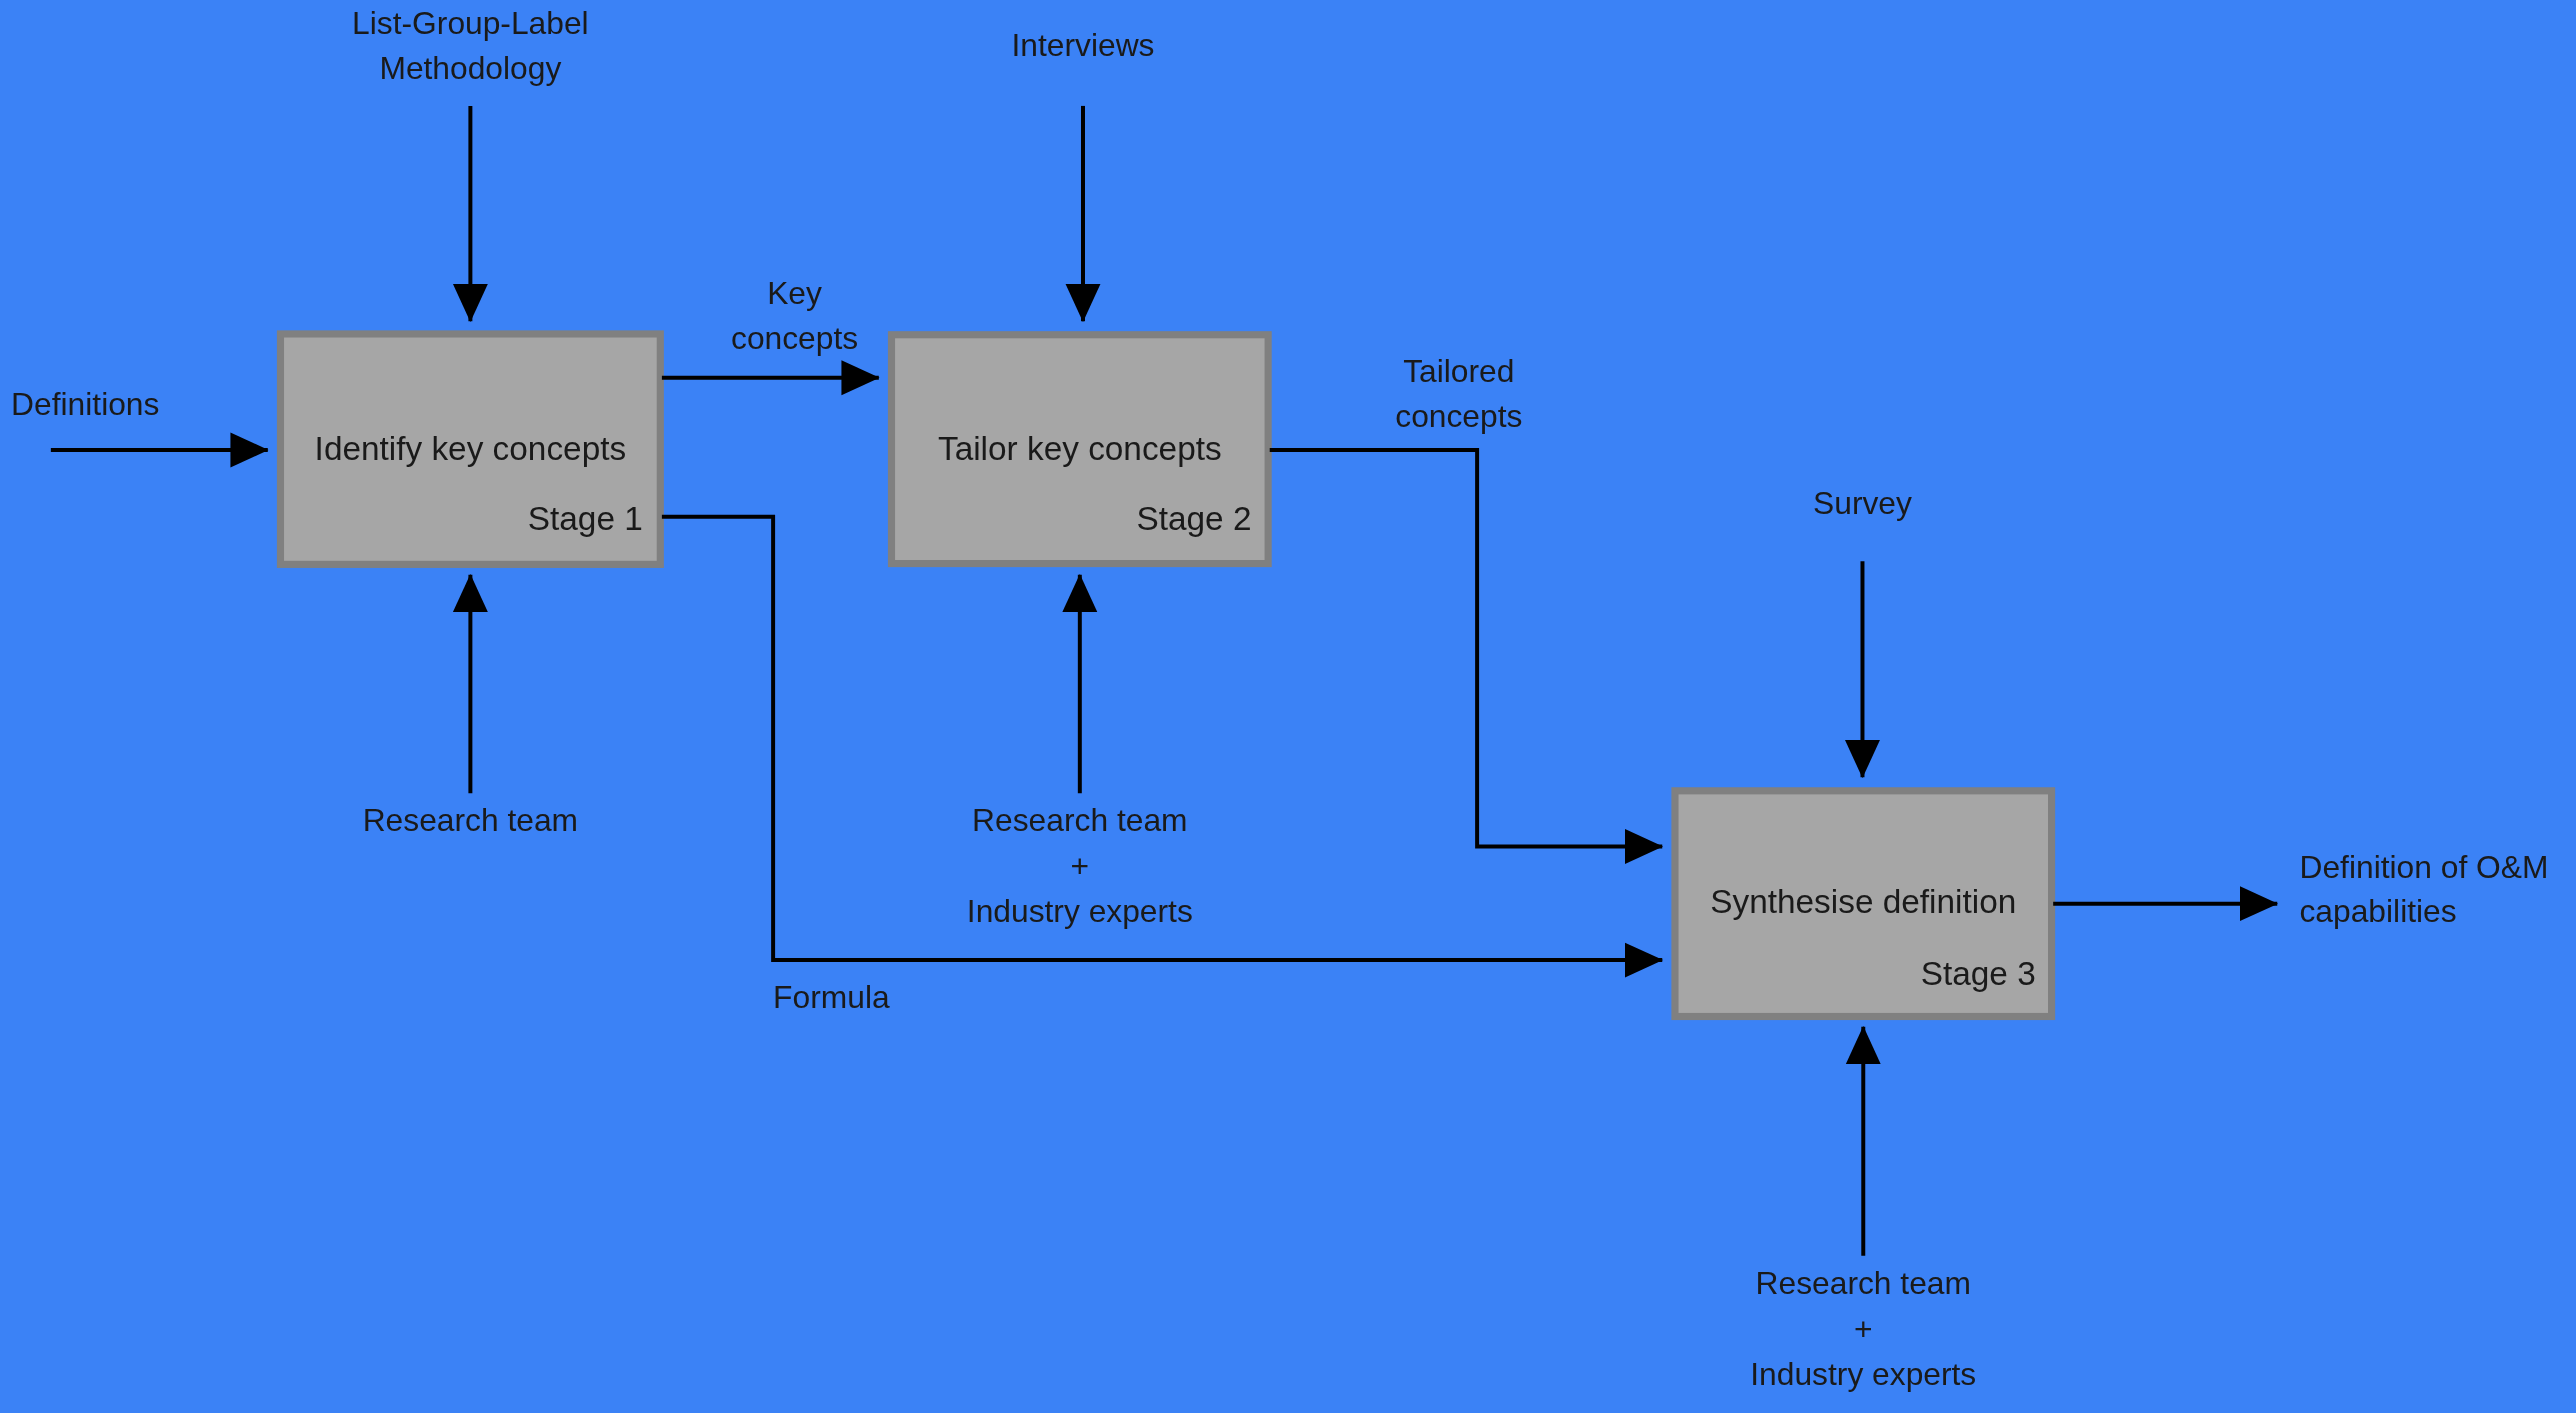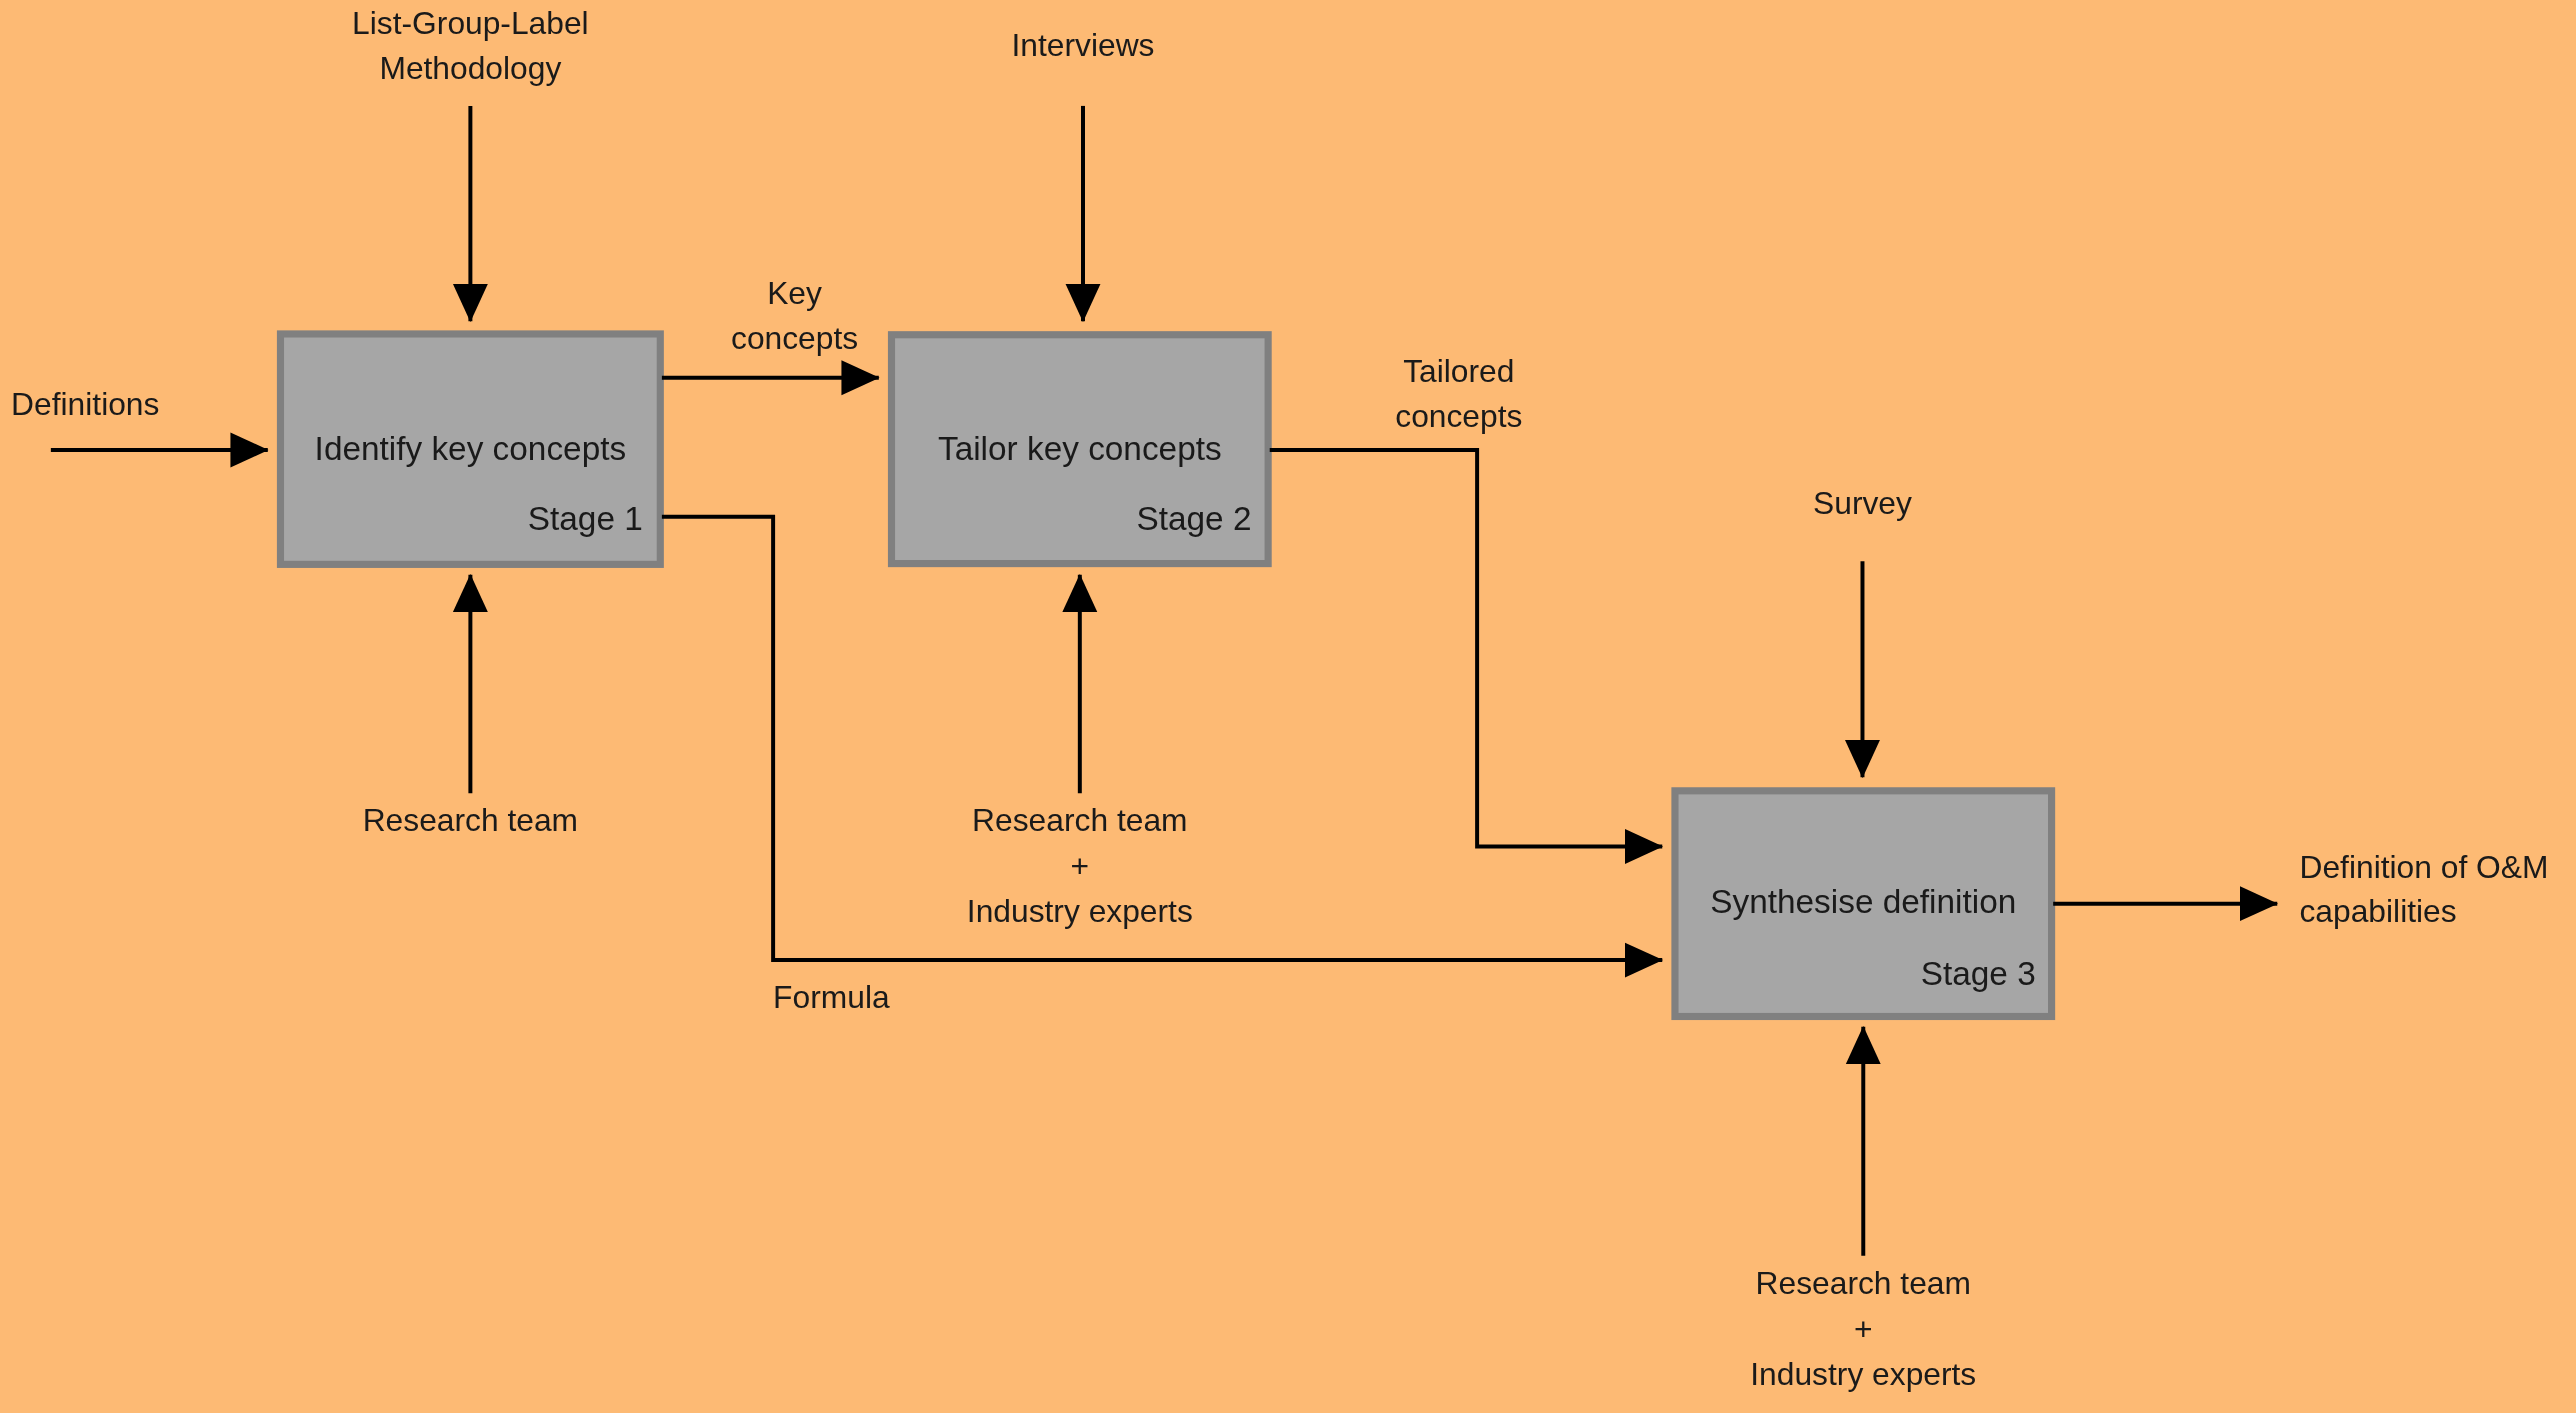--- a/index.html
+++ b/index.html
@@ -5,21 +5,21 @@
 <style>
   html, body {
     margin: 0;
     padding: 0;
     background: #ffffff;
   }
   #diagram-root {
     position: relative;
     width: 2576px;
     height: 1414px;
-    background: #fdba74;
+    background: #3b82f6;
     font-family: "Liberation Sans", sans-serif;
     overflow: hidden;
   }
   svg#flow-canvas {
     position: absolute;
     top: 0; left: 0;
     width: 2576px;
     height: 1414px;
     display: block;
   }

